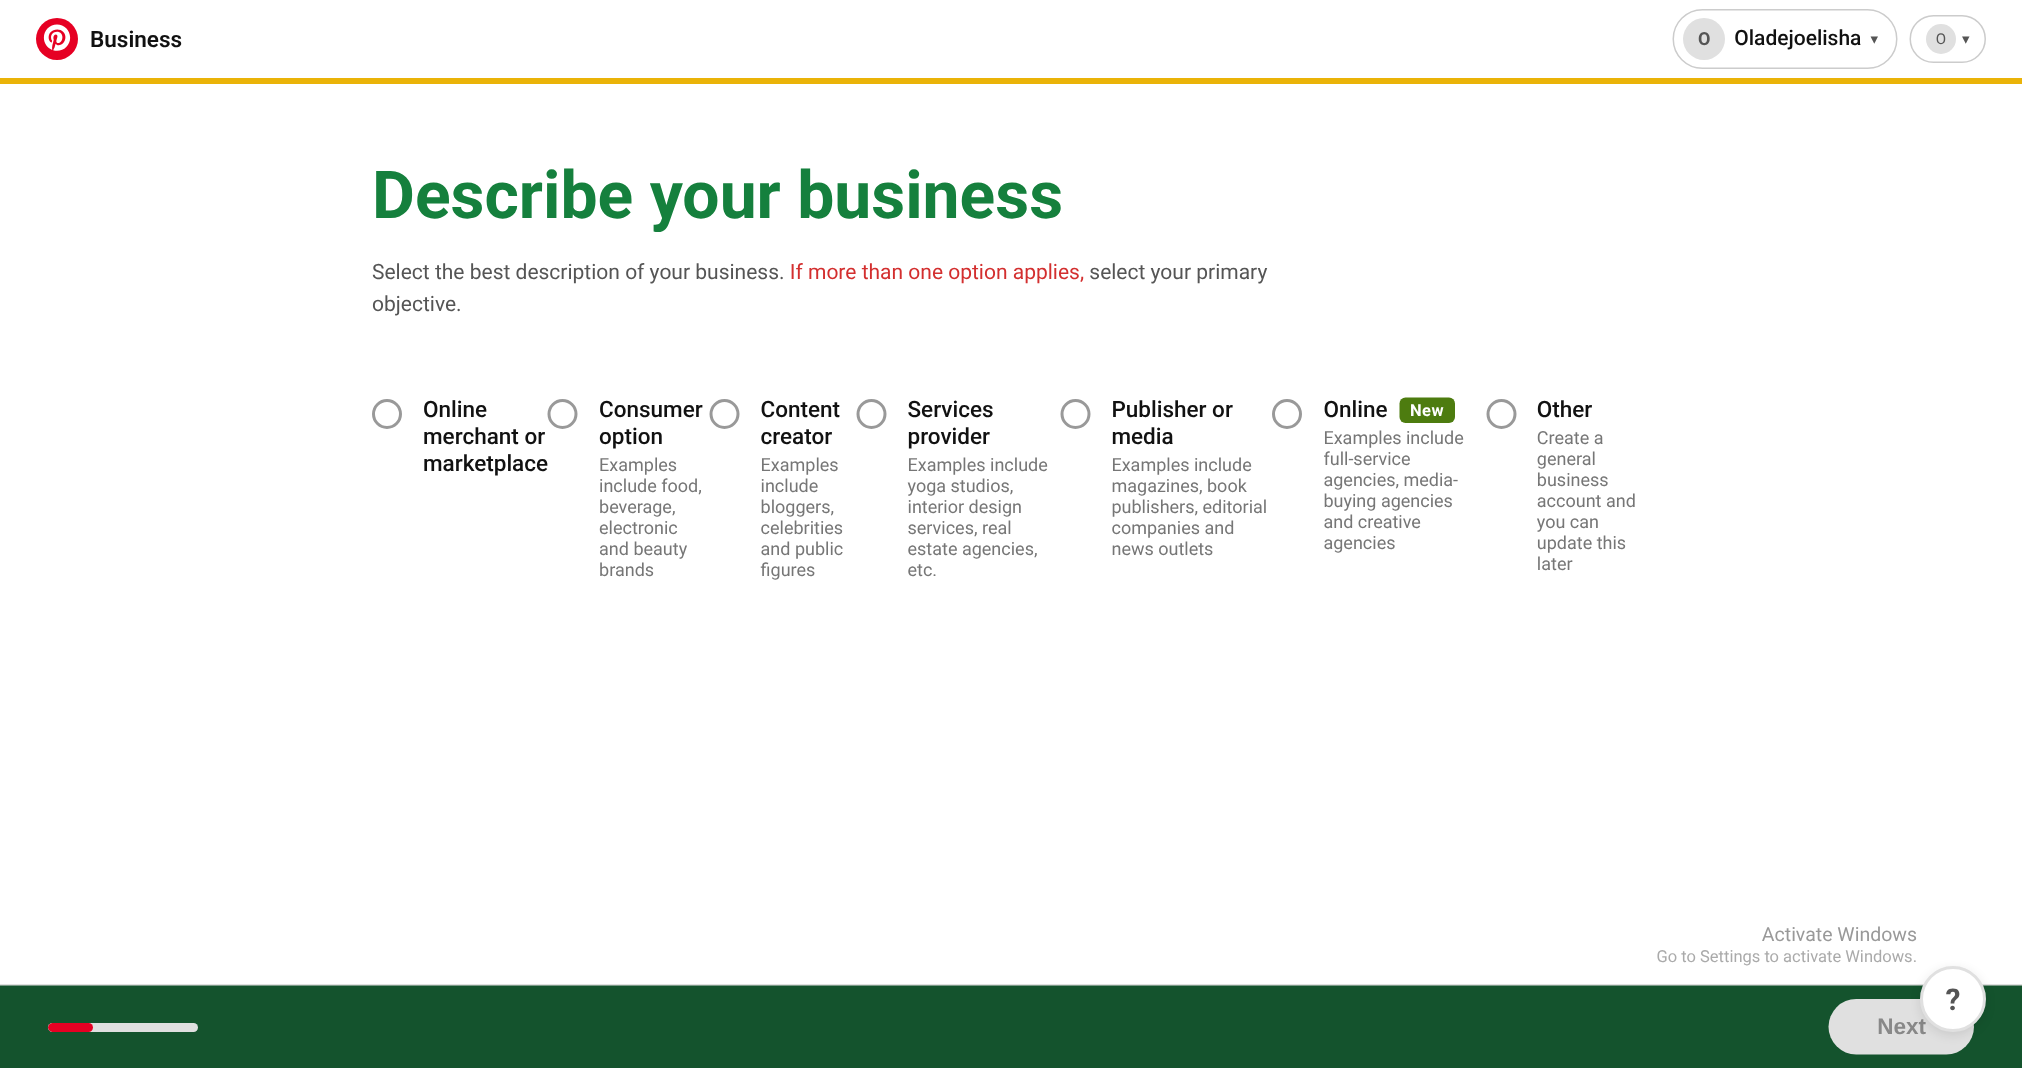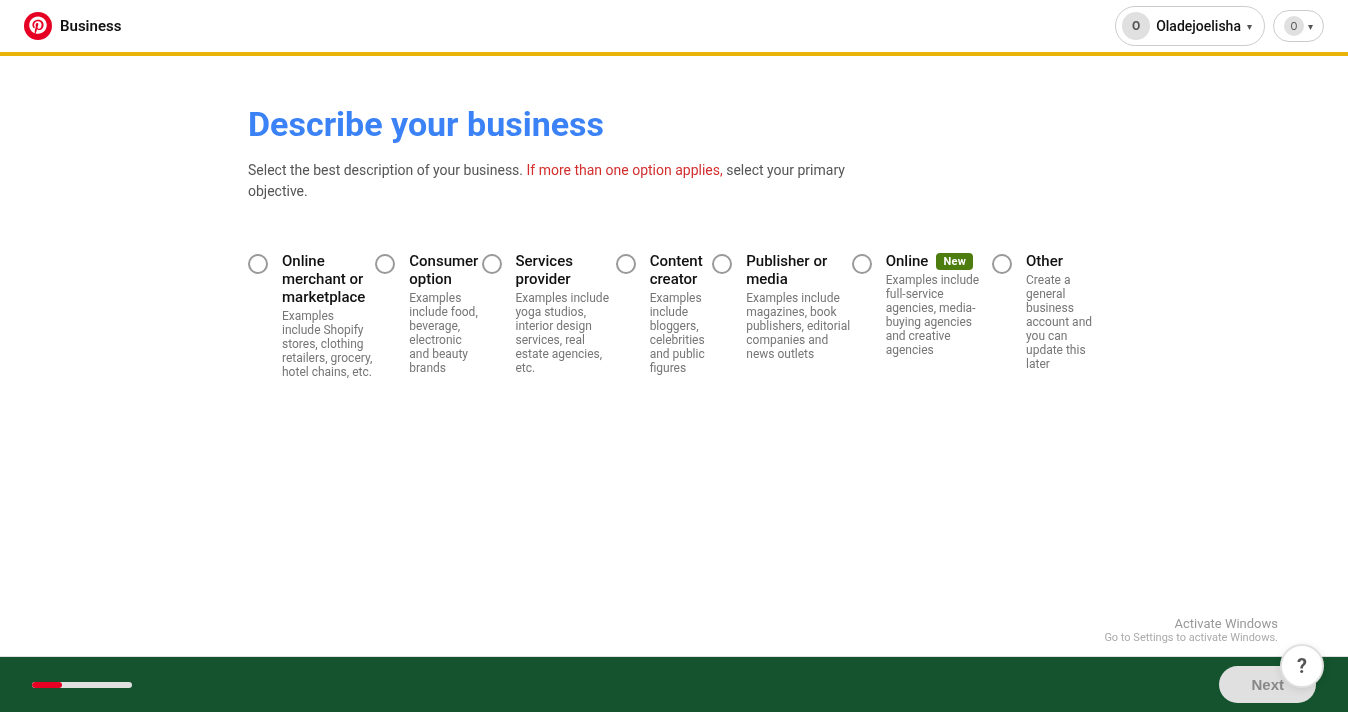--- a/index.html
+++ b/index.html
@@ -92,23 +92,23 @@
       color: #555;
     }
 
     
     .main {
       max-width: 900px;
       margin: 0 auto;
       padding: 48px 24px 100px;
     }
     .page-title {
-      font-size: 34px;
+      font-size: 44px;
       font-weight: 700;
-      color: #3b82f6;
+      color: #15803d;
       margin-bottom: 16px;
     }
     .page-subtitle {
       font-size: 14px;
       color: #555;
       line-height: 1.5;
       margin-bottom: 36px;
       max-width: 600px;
     }
     .page-subtitle .highlight {
@@ -282,48 +282,47 @@
   </p>
 
   <div class="options-list" id="options-container">
 
   <div class="option-item">
         <div class="radio-circle"></div>
         <div class="option-text">
           <div class="option-title-row">
             <span class="option-title">Online merchant or marketplace</span>
           </div>
-          <span class="option-desc">Examples include Shopify stores, clothing retailers, grocery, hotel chains, etc.</span>
         </div>
       </div>
       <div class="option-item">
         <div class="radio-circle"></div>
         <div class="option-text">
           <div class="option-title-row">
             <span class="option-title">Consumer option</span>
           </div>
           <span class="option-desc">Examples include food, beverage, electronic and beauty brands</span>
         </div>
       </div>
       <div class="option-item">
         <div class="radio-circle"></div>
         <div class="option-text">
           <div class="option-title-row">
+            <span class="option-title">Content creator</span>
+          </div>
+          <span class="option-desc">Examples include bloggers, celebrities and public figures</span>
+        </div>
+      </div>
+      <div class="option-item">
+        <div class="radio-circle"></div>
+        <div class="option-text">
+          <div class="option-title-row">
             <span class="option-title">Services provider</span>
           </div>
           <span class="option-desc">Examples include yoga studios, interior design services, real estate agencies, etc.</span>
-        </div>
-      </div>
-      <div class="option-item">
-        <div class="radio-circle"></div>
-        <div class="option-text">
-          <div class="option-title-row">
-            <span class="option-title">Content creator</span>
-          </div>
-          <span class="option-desc">Examples include bloggers, celebrities and public figures</span>
         </div>
       </div>
       <div class="option-item">
         <div class="radio-circle"></div>
         <div class="option-text">
           <div class="option-title-row">
             <span class="option-title">Publisher or media</span>
           </div>
           <span class="option-desc">Examples include magazines, book publishers, editorial companies and news outlets</span>
         </div>

